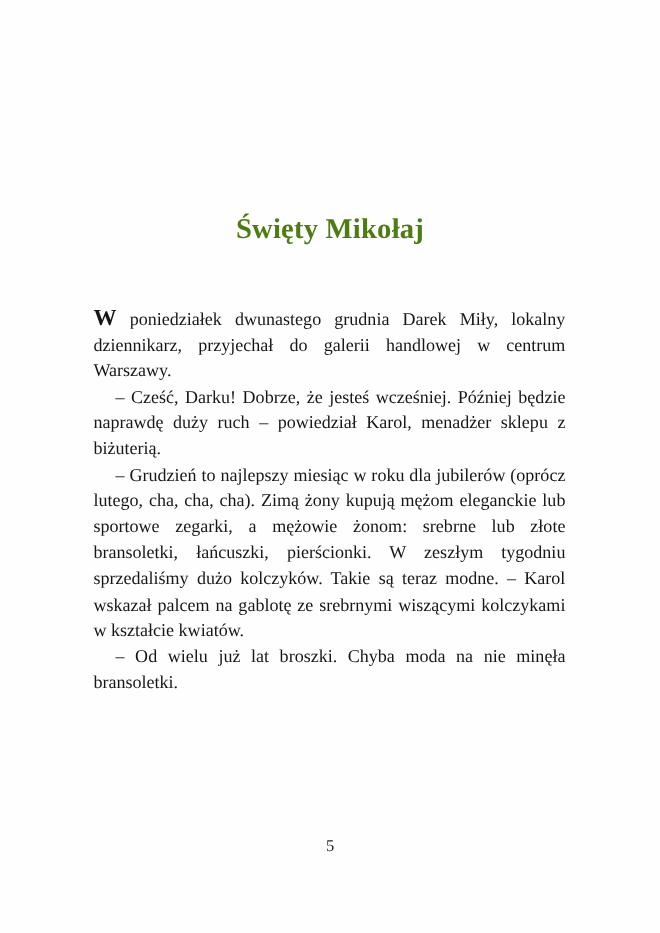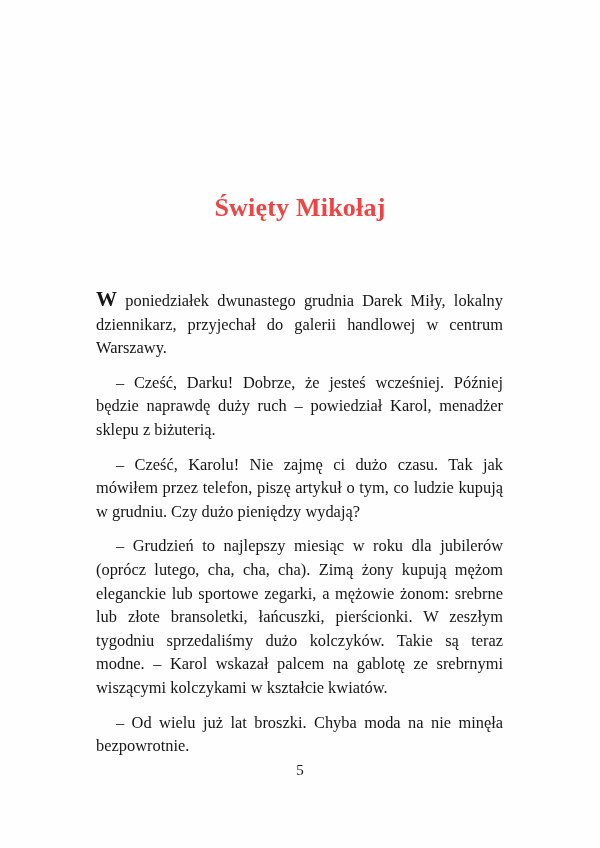--- a/index.html
+++ b/index.html
@@ -20,36 +20,36 @@
   .chapter-title {
     position: absolute;
     left: 0;
     right: 0;
     top: 176px;
     text-align: center;
     font-family: "Liberation Serif", "DejaVu Serif", serif;
     font-weight: bold;
     font-size: 26px;
     letter-spacing: 0.2px;
-    color: #ef4444;
+    color: #4d7c0f;
   }
   .body-text {
     position: absolute;
     left: 85px;
     top: 278px;
     width: 429px;
     font-size: 16.4px;
     line-height: 23.6px;
     text-align: justify;
     text-justify: inter-word;
     color: #161616;
     hyphens: manual;
   }
   .body-text p {
-    margin: 11px;
+    margin: 0;
     text-indent: 0;
   }
   .body-text p.indent {
     text-indent: 20px;
     font-family: Liberation Serif, serif;
   }
   .dropcap {
     font-weight: bold;
     font-size: 21px;
     line-height: 0;
@@ -70,24 +70,23 @@
 <div class="page">
 
   <h1 class="chapter-title">Święty Mikołaj</h1>
 
   <div class="body-text">
 
     <p><span class="dropcap">W</span><span> poniedziałek dwunastego grudnia Darek Miły, lokalny dziennikarz, przyjechał do galerii handlowej w centrum Warszawy.</span></p>
 
     <p class="indent">– Cześć, Darku! Dobrze, że jesteś wcześniej. Później będzie naprawdę duży ruch – powiedział Karol, menadżer sklepu z biżuterią.</p>
 
-    <p class="indent">– Cześć, Karolu! Nie zajmę ci dużo czasu. Tak jak mówiłem przez telefon, piszę artykuł o tym, co ludzie kupują w grudniu. Czy dużo pieniędzy wydają?</p>
 
     <p class="indent">– Grudzień to najlepszy miesiąc w roku dla jubilerów (oprócz lutego, cha, cha, cha). Zimą żony kupują mężom eleganckie lub sportowe zegarki, a mężowie żonom: srebrne lub złote bransoletki, łańcuszki, pierścionki. W zeszłym tygodniu sprzedaliśmy dużo kolczyków. Takie są teraz modne. – Karol wskazał palcem na gablotę ze srebrnymi wiszącymi kolczykami w kształcie kwiatów.</p>
 
 
-    <p class="indent">– Od wielu już lat broszki. Chyba moda na nie minęła bezpowrotnie.</p>
+    <p class="indent">– Od wielu już lat broszki. Chyba moda na nie minęła bransoletki.</p>
 
   </div>
 
   <div class="page-number">5</div>
 
 </div>
 
 </body></html>

